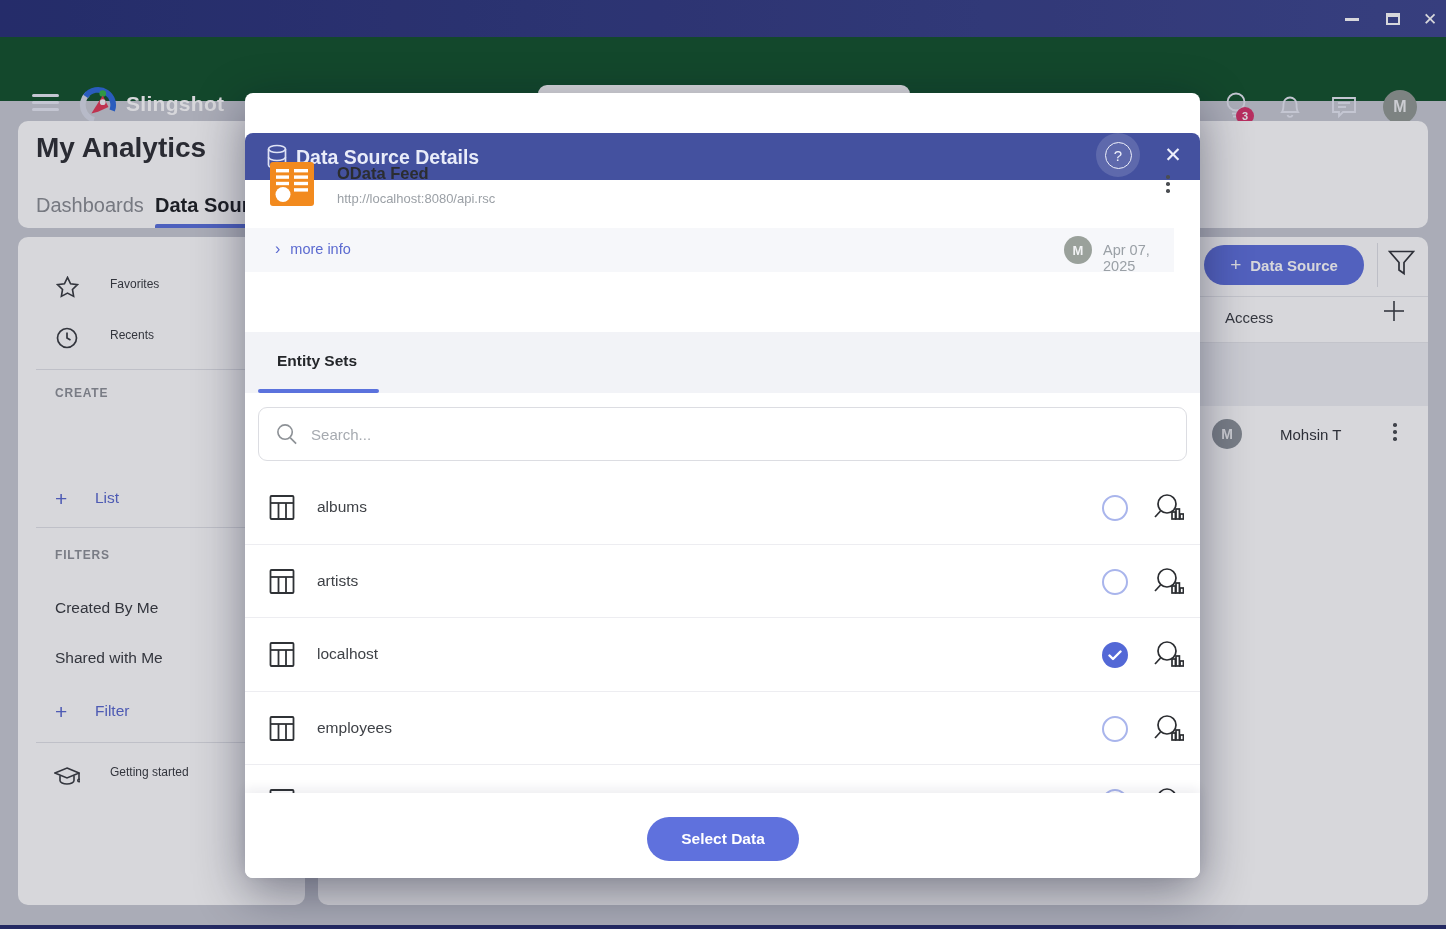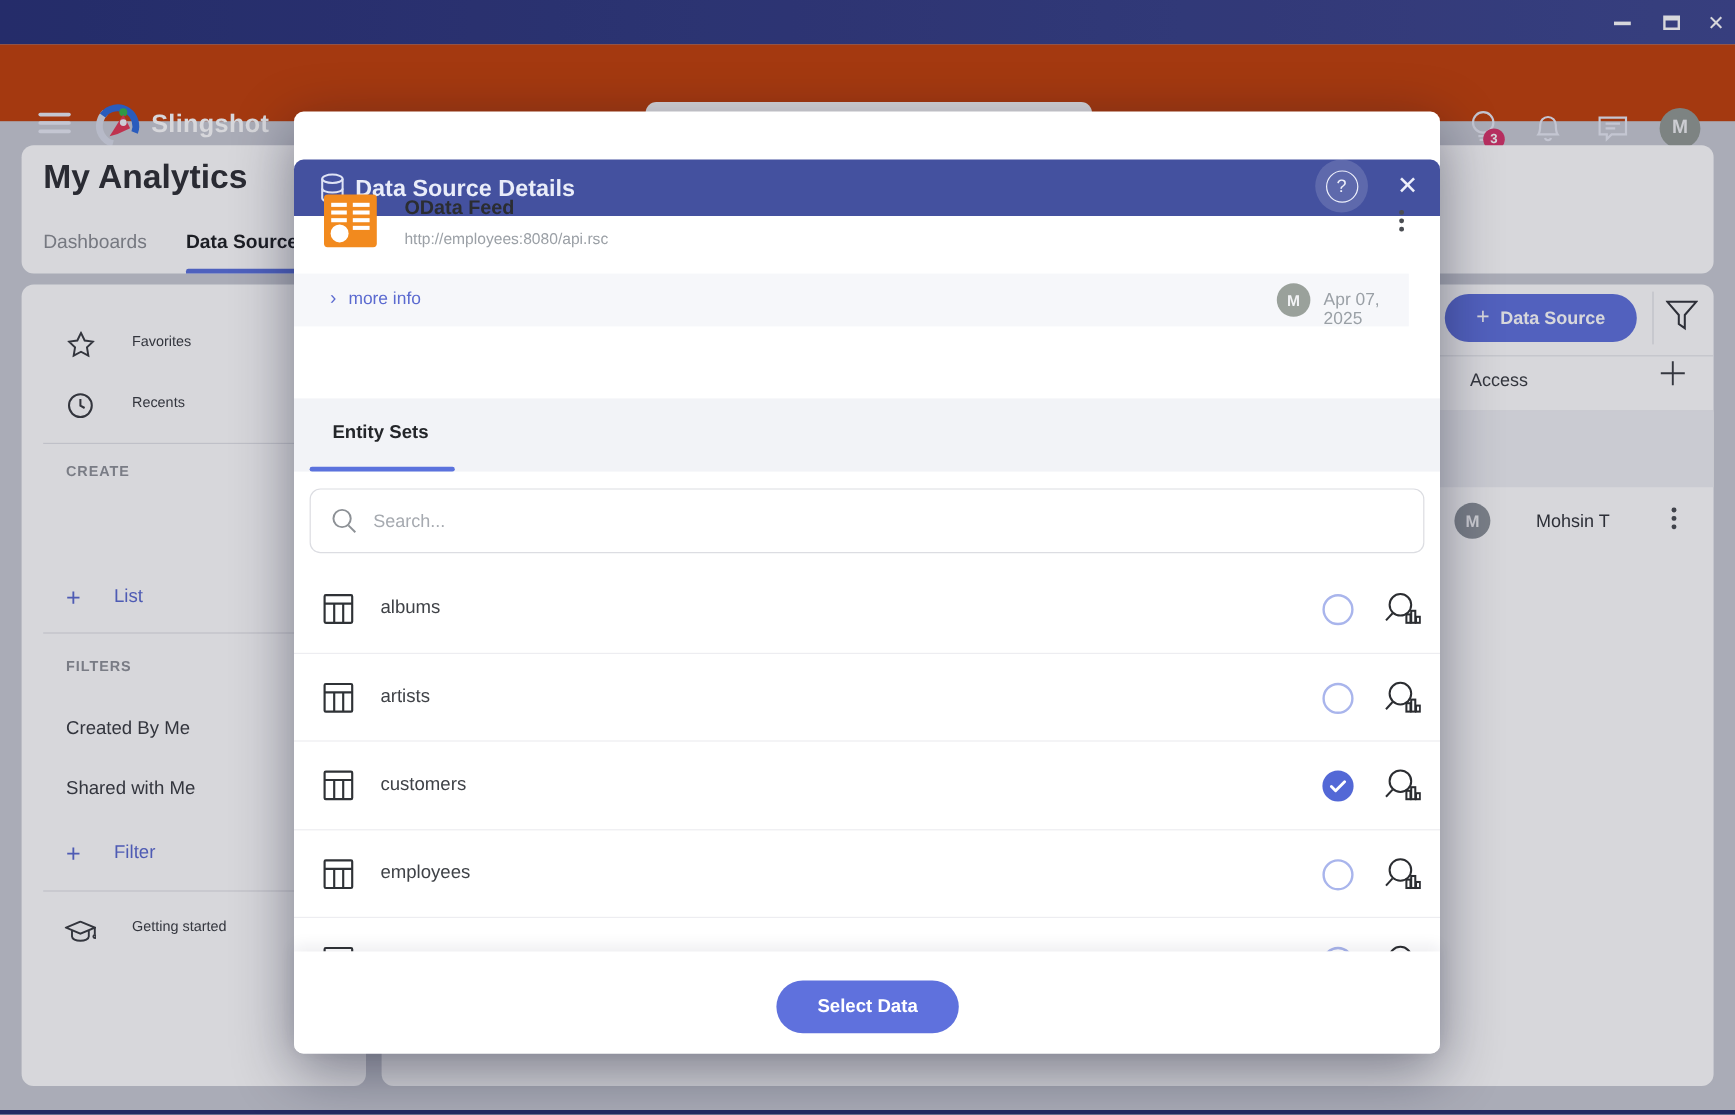--- a/index.html
+++ b/index.html
@@ -9,38 +9,38 @@
     font-family:"Liberation Sans", sans-serif; background:#c9ccd4;
   }
   
   .titlebar { position:absolute; left:0; top:0; width:1446px; height:37px;
     background:linear-gradient(90deg,#293277,#3f4890); }
   .win-btn { position:absolute; top:8px; width:24px; height:22px; display:flex; align-items:center; justify-content:center; cursor:pointer; }
   .win-min span { display:block; width:14px; height:3px; background:#fff; }
   .win-max span { display:block; width:14px; height:12px; border:2px solid #fff; border-top-width:4px; }
   .win-close { color:#fff; font-size:17px; line-height:1; }
   
-  .appbar { position:absolute; left:0; top:37px; width:1446px; height:64px; background:#c2410c; }
+  .appbar { position:absolute; left:0; top:37px; width:1446px; height:64px; background:#14532d; }
   .hamburger { position:absolute; left:32px; top:57px; width:27px; height:17px; cursor:pointer; }
   .hamburger i { display:block; height:2.5px; background:#e9ebf5; margin-bottom:4.5px; border-radius:2px; }
   .logo { position:absolute; left:79px; top:49px; }
   .app-name { position:absolute; left:126px; top:55px; font-size:21px; font-weight:bold; color:#fff; letter-spacing:.3px; }
   .hdr-search { position:absolute; left:538px; top:48px; width:372px; height:45px; background:#fff; border-radius:9px; display:flex; align-items:center; padding:0 14px; }
   .hdr-search svg { flex:0 0 auto; }
   .hdr-search input { border:none; outline:none; background:transparent; font-size:16px; color:#3c3f45; margin-left:14px; width:100%; font-family:inherit; }
   .hdr-search input::placeholder { color:#4a4d53; opacity:1; }
   .nav-chev { position:absolute; top:54px; font-size:26px; color:rgba(238,240,250,.55); cursor:pointer; line-height:26px; }
   .icon-btn { position:absolute; cursor:pointer; }
   .badge { position:absolute; left:1236px; top:70px; width:18px; height:18px; border-radius:50%; background:#d9356b; color:#fff; font-size:11px; font-weight:bold; display:flex; align-items:center; justify-content:center; }
   .hdr-avatar { position:absolute; left:1383px; top:53px; width:34px; height:34px; border-radius:50%; background:#939b94; color:#f2f3f5; font-size:16px; font-weight:bold; display:flex; align-items:center; justify-content:center; cursor:pointer; }
   
   .card { position:absolute; background:#fff; border-radius:10px; }
   .topcard { left:18px; top:121px; width:1410px; height:107px; }
   .page-title { position:absolute; left:18px; top:11px; font-size:28px; font-weight:bold; color:#2f3136; }
-  .tab { position:absolute; top:73px; font-size:16px; cursor:pointer; }
+  .tab { position:absolute; top:73px; font-size:20px; cursor:pointer; }
   .tab-dash { left:18px; color:#8b8e93; }
   .tab-ds { left:137px; color:#1f2124; font-weight:bold; }
   .tab-underline { position:absolute; left:137px; top:103px; width:106px; height:4px; background:#5b72dd; border-radius:2px 2px 0 0; }
   .sidecard { left:18px; top:237px; width:287px; height:668px; }
   .side-item { position:absolute; left:0; width:287px; height:40px; cursor:pointer; }
   .side-item .lbl { position:absolute; left:92px; top:10px; font-size:12px; color:#3a3d42; }
   .side-item .sicon { position:absolute; left:38px; top:9px; }
   .side-divider { position:absolute; left:18px; width:251px; height:1px; background:#e3e4e8; }
   .side-heading { position:absolute; left:37px; font-size:12px; font-weight:bold; letter-spacing:.8px; color:#8f9298; }
   .side-selected { position:absolute; left:18px; top:187px; width:262px; height:42px; background:#e9eaf0; border-radius:8px; cursor:pointer; }
@@ -280,21 +280,21 @@
           <rect x="7" y="14.4" width="13" height="3.4" fill="#fff"></rect>
           <rect x="7" y="20.8" width="13" height="3.4" fill="#fff"></rect>
           <circle cx="14" cy="33.5" r="7.5" fill="#fff"></circle>
           <rect x="25" y="8" width="14" height="3.4" fill="#fff"></rect>
           <rect x="25" y="14.4" width="14" height="3.4" fill="#fff"></rect>
           <rect x="25" y="20.8" width="14" height="3.4" fill="#fff"></rect>
           <rect x="25" y="27.2" width="14" height="3.4" fill="#fff"></rect>
         </svg>
     </div>
     <div class="src-name">OData Feed</div>
-    <div class="src-url">http://employees:8080/api.rsc</div>
+    <div class="src-url">http://localhost:8080/api.rsc</div>
     <div class="kebab src-kebab">
         <i></i>
         <i></i>
         <i></i>
       </div>
 
     <div class="moreinfo-strip">
       <div class="moreinfo"><span class="chev">›</span><span>more info</span></div>
       <div class="meta-avatar">M</div>
       <div class="meta-date">Apr 07, 2025</div>
@@ -352,21 +352,21 @@
             </svg></span>
       </div>
 
       <div class="entity-row">
         <span class="ticon"><svg width="26" height="27" viewBox="0 0 26 27" fill="none" stroke="#2f3236" stroke-width="1.8">
               <rect x="1.5" y="2" width="23" height="23" rx="1"></rect>
               <line x1="1.5" y1="9" x2="24.5" y2="9"></line>
               <line x1="9.5" y1="9" x2="9.5" y2="25"></line>
               <line x1="17" y1="9" x2="17" y2="25"></line>
             </svg></span>
-        <span class="elbl">customers</span>
+        <span class="elbl">localhost</span>
         <span class="sel-circle checked">
             <svg width="14" height="11" viewBox="0 0 14 11" fill="none" stroke="#fff" stroke-width="2.4" stroke-linecap="round" stroke-linejoin="round">
               <path d="M1.5 5.5 L5 9 L12.5 1.5"></path>
             </svg>
           </span>
         <span class="preview-btn"><svg width="31" height="30" viewBox="0 0 31 30" fill="none" stroke="#2b2d31" stroke-width="1.7">
               <circle cx="14" cy="11" r="9"></circle>
               <line x1="7.5" y1="18" x2="2" y2="24"></line>
               <rect x="19" y="19" width="3.4" height="7"></rect>
               <rect x="23" y="16" width="3.4" height="10"></rect>

